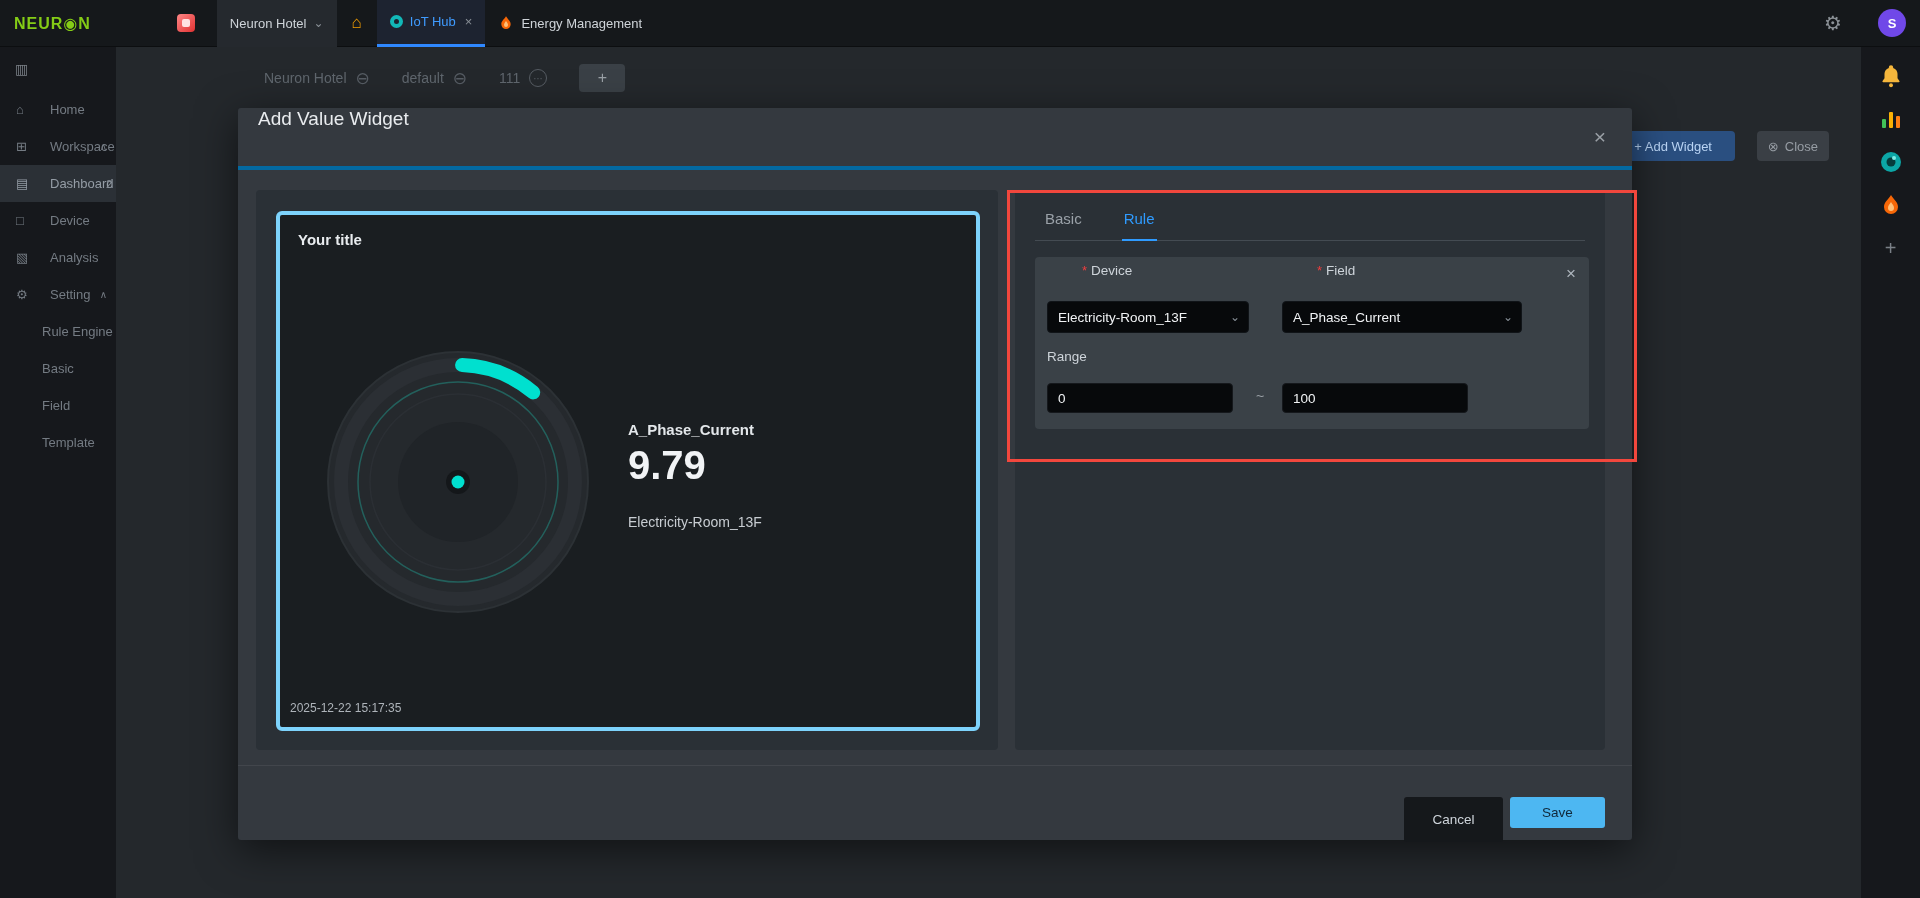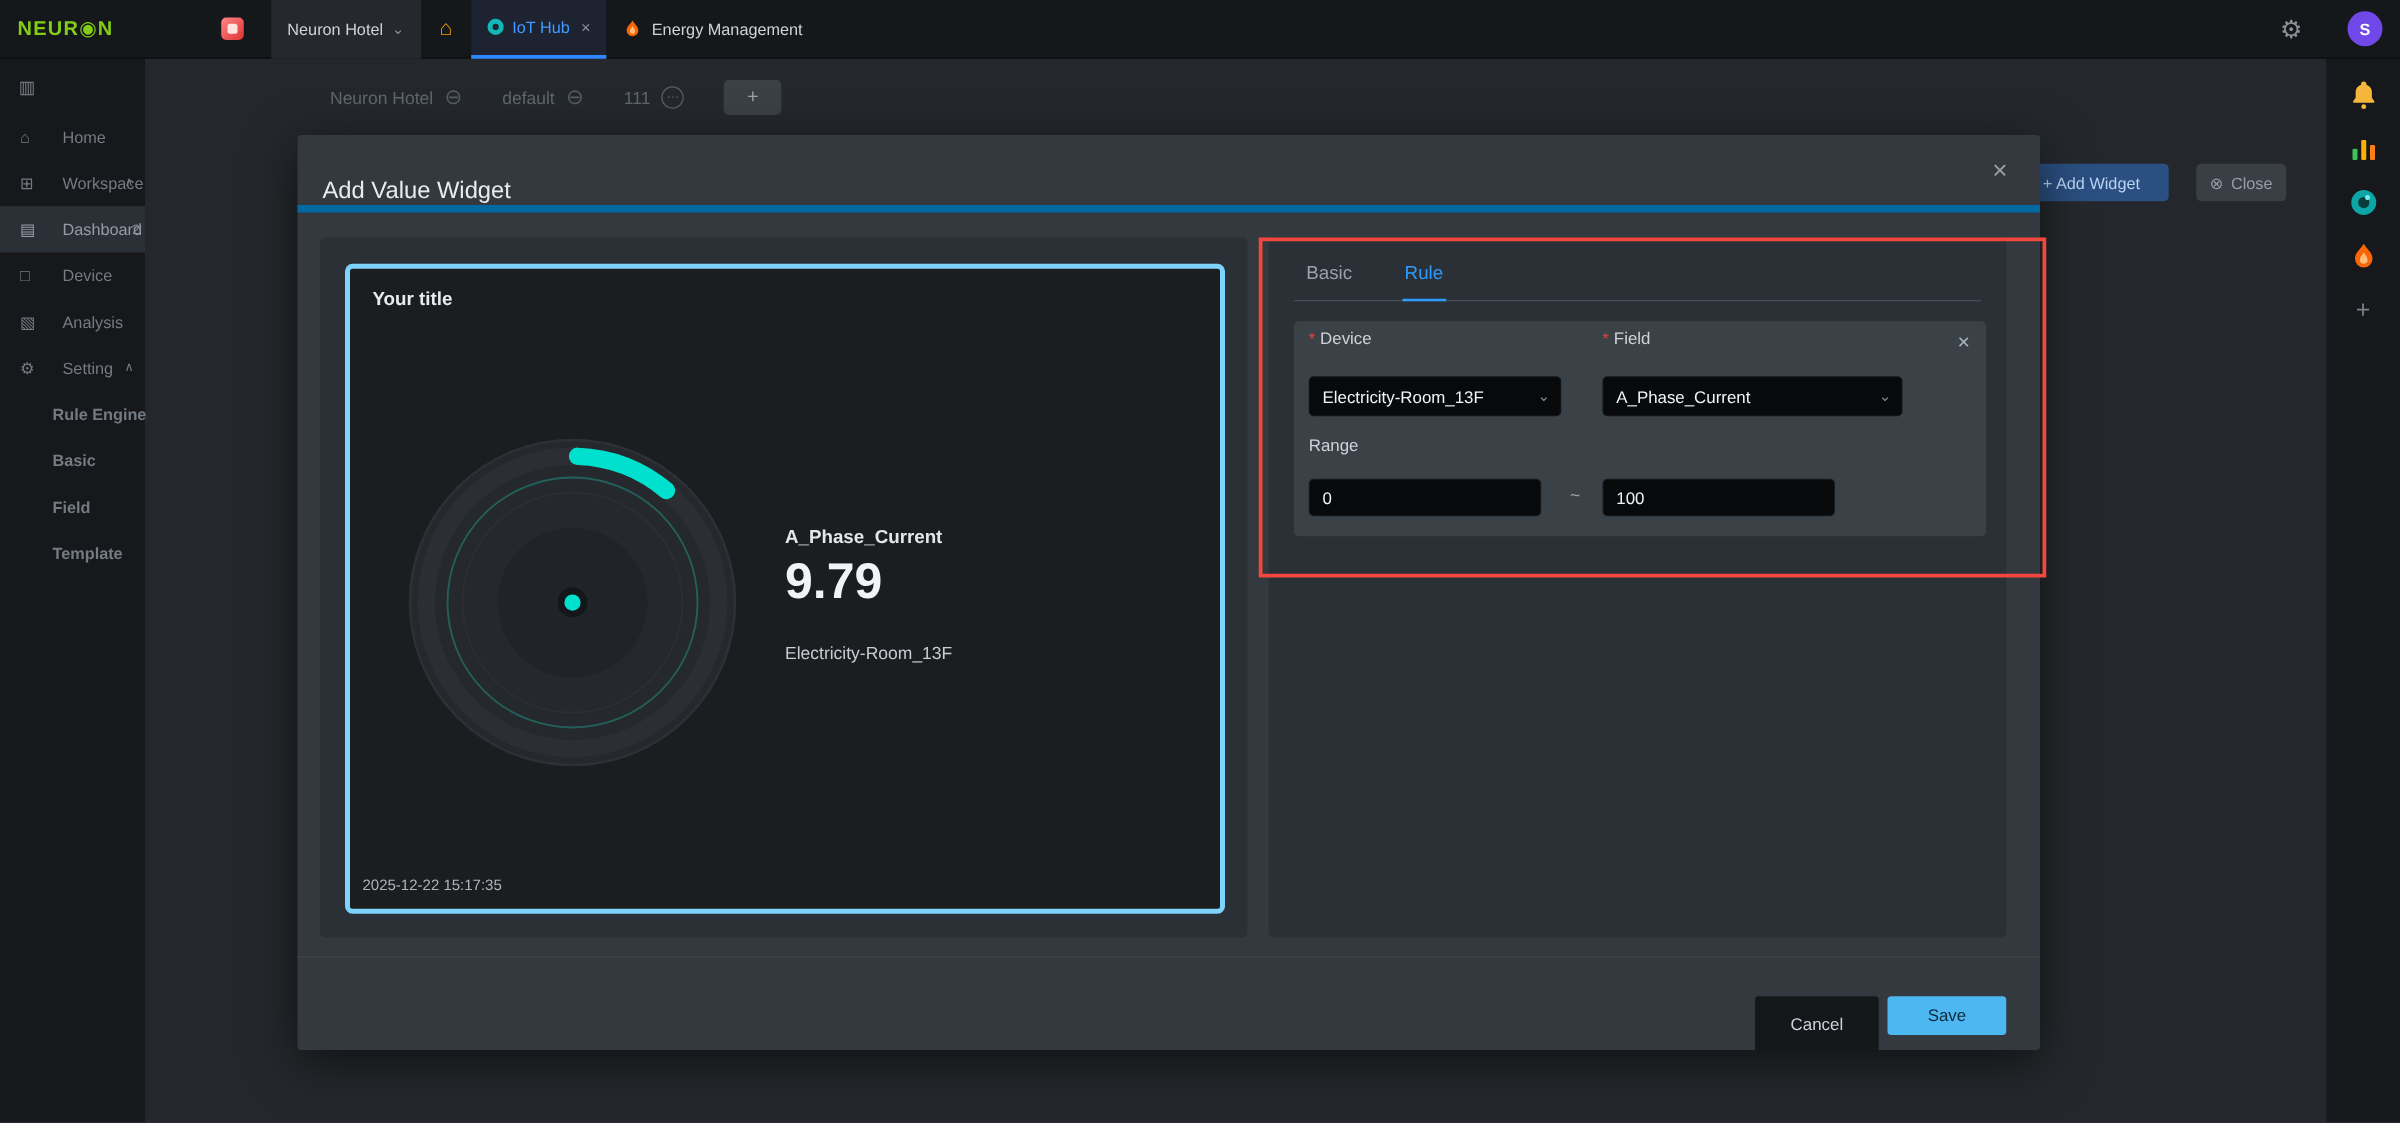--- a/index.html
+++ b/index.html
@@ -26,61 +26,61 @@
   
   .sidebar { position:absolute; left:0; top:47px; width:116px; bottom:0; background:#16181c; z-index:20; }
   .side-collapse { height:44px; display:flex; align-items:center; padding-left:15px; color:#7a8087; font-size:14px; cursor:pointer; }
   .srow { height:37px; display:flex; align-items:center; padding-left:16px; font-size:13px; color:#747b83; cursor:pointer; position:relative; }
   .srow .sic { width:18px; font-size:13px; color:#747b83; }
   .srow .slbl { margin-left:16px; white-space:nowrap; }
   .srow.active { background:#2b3036; color:#949ca5; }
   .srow.active .sic { color:#949ca5; }
   .srow .schev { position:absolute; right:9px; font-size:10px; color:#747b83; }
   .srow .sbadge { position:absolute; right:4px; font-size:11px; color:#868e96; }
-  .srow.sub { padding-left:26px;font-weight:bold; }
+  .srow.sub { padding-left:26px; }
 
   
   .rail { position:absolute; right:0; top:47px; width:59px; bottom:0; background:#16181c; display:flex; flex-direction:column; align-items:center; padding-top:16px; gap:17px; z-index:20; }
   .rail .ric { width:26px; height:26px; display:flex; align-items:center; justify-content:center; cursor:pointer; }
   .rail .plusg { font-size:20px; color:#7a8087; }
 
   
   .main { position:absolute; left:116px; top:47px; right:59px; bottom:0; background:#24282c; }
   .wsbar { position:absolute; left:148px; top:15px; height:32px; display:flex; align-items:center; }
   .wsg { display:flex; align-items:center; gap:9px; margin-right:32px; font-size:14px; color:#5f666d; cursor:pointer; }
   .wsg .cmin { font-size:17px; color:#565c63; }
   .dotc { width:18px; height:18px; border-radius:50%; border:1.5px solid #565c63; color:#565c63; font-size:10px; display:flex; align-items:center; justify-content:center; }
   .wsplus { width:46px; height:28px; background:#3a4046; border-radius:4px; color:#9aa0a6; font-size:16px; display:flex; align-items:center; justify-content:center; cursor:pointer; }
   .addw { position:absolute; right:126px; top:84px; height:30px; padding:0 23px; background:rgba(47,111,199,0.55); color:#b9d4f4; font-size:13px; border:none; border-radius:4px; display:flex; align-items:center; cursor:pointer; }
   .closew { position:absolute; right:32px; top:84px; height:30px; padding:0 11px; background:#3a3f45; color:#979da4; font-size:13px; border:none; border-radius:4px; display:flex; align-items:center; gap:6px; cursor:pointer; }
 
   
   .modal { position:absolute; left:122px; top:61px; width:1394px; height:732px; background:#34393f; border-radius:3px; box-shadow:0 10px 40px rgba(0,0,0,0.55); z-index:30; }
-  .m-head { height:62px; border-bottom:6px solid #0369a1; position:relative; display:flex; align-items:flex-end; }
+  .m-head { height:62px; border-bottom:4px solid #0369a1; position:relative; display:flex; align-items:flex-start; }
   .m-title { margin-left:20px; font-size:19px; font-weight:500; color:#e9ecef; }
   .m-close { position:absolute; right:26px; top:18px; font-size:21px; color:#9aa0a6; cursor:pointer; line-height:1; }
   .m-divider { position:absolute; left:0; right:0; top:657px; border-top:1px solid rgba(255,255,255,0.07); }
 
   .lpanel { position:absolute; left:18px; top:82px; width:742px; height:560px; background:#2a3036; border-radius:4px; }
   .card { position:absolute; left:20px; top:21px; width:704px; height:520px; background:#1a1e21; border:4px solid #7dd3fc; border-radius:6px; }
   .card-title { position:absolute; left:18px; top:16px; font-size:15px; font-weight:600; color:#e9ecef; }
   .gauge { position:absolute; left:28px; top:117px; }
   .info { position:absolute; left:348px; top:206px; }
   .info .f { font-size:15px; font-weight:700; color:#e3e7ea; }
   .info .v { font-size:40px; font-weight:700; color:#f1f3f5; margin-top:5px; }
   .info .d { font-size:14px; color:#c8cdd2; margin-top:26px; }
   .tstamp { position:absolute; left:10px; bottom:12px; font-size:12px; color:#aeb4ba; }
 
   .rpanel { position:absolute; left:777px; top:82px; width:590px; height:560px; background:#2a3036; border-radius:4px; }
   .tabbar { margin:14px 20px 0; border-bottom:1px solid #444b52; display:flex; gap:38px; padding-left:8px; }
   .tab { padding:6px 2px 12px; font-size:15px; color:#9aa1a8; cursor:pointer; }
   .tab.act { color:#2f9bff; border-bottom:2px solid #2f9bff; margin-bottom:-1px; }
 
   .formcard { position:absolute; left:20px; top:67px; width:554px; height:172px; background:#3a4147; border-radius:4px; }
-  .flabel { position:absolute; top:6px; font-size:13.5px; color:#ced4da; }
+  .flabel { position:absolute; top:6px; font-size:13.5px; color:#ced4da;margin-left:35px; }
   .req { color:#f03e3e; margin-right:4px; font-size:13px; }
   .rowx { position:absolute; right:13px; top:8px; font-size:17px; color:#adb5bd; cursor:pointer; line-height:1; }
   .sel { position:absolute; top:44px; height:32px; background:#07090b; border:1px solid #101418; border-radius:4px; display:flex; align-items:center; padding:0 26px 0 10px; font-size:13.5px; color:#f1f3f5; cursor:pointer; }
   .sel .schv { position:absolute; right:8px; color:#868e96; font-size:12px; }
   .rlabel { position:absolute; left:12px; top:92px; font-size:13.5px; color:#ced4da; }
   .rin { position:absolute; top:126px; width:186px; height:30px; background:#07090b; border:1px solid #15181c; border-radius:4px; color:#f1f3f5; font-size:13.5px; padding-left:10px; font-family:inherit; }
   .tilde { position:absolute; left:221px; top:131px; color:#9aa0a6; font-size:14px; }
 
   .btn-cancel { position:absolute; left:1166px; top:689px; width:99px; height:45px; background:#15181b; color:#ced4da; font-size:13.5px; border:none; border-radius:3px; cursor:pointer; font-family:inherit; }
   .btn-save { position:absolute; left:1272px; top:689px; width:95px; height:31px; background:#4db7f2; color:#10283a; font-size:13.5px; border:none; border-radius:3px; cursor:pointer; font-family:inherit; }

